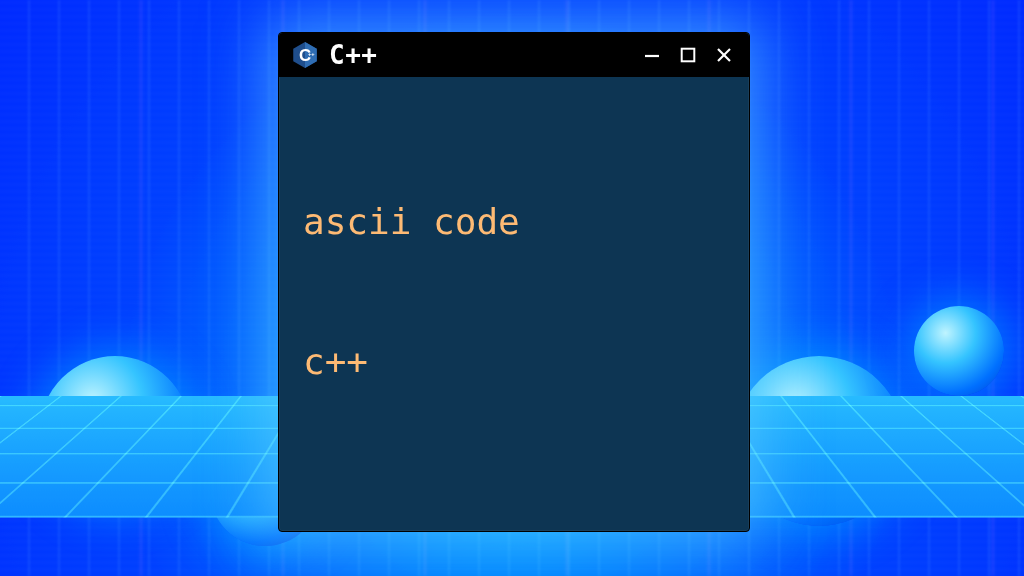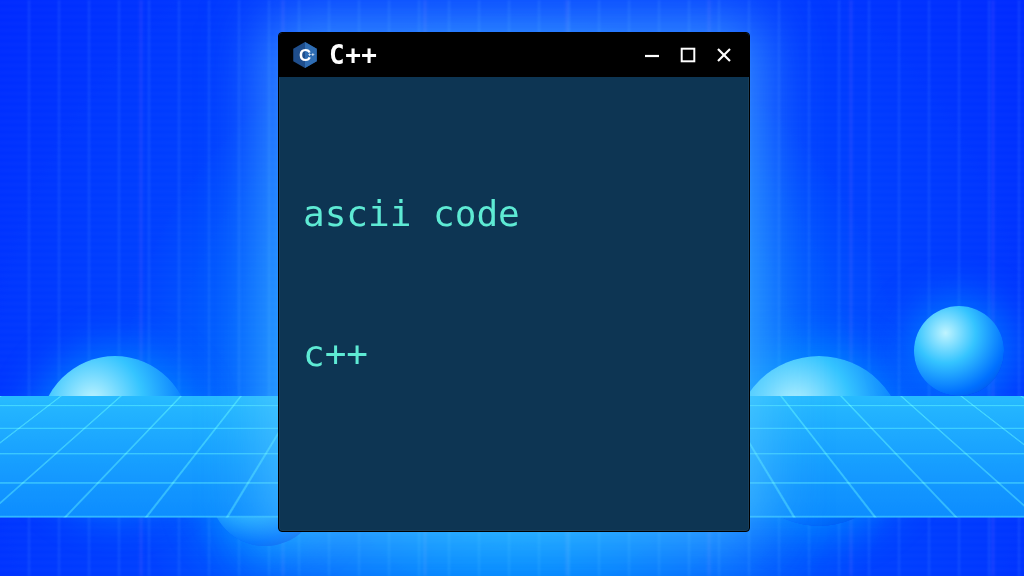--- a/index.html
+++ b/index.html
@@ -57,22 +57,22 @@
     color:#fff;font-weight:700;font-size:26px;letter-spacing:.5px;
     font-family:"DejaVu Sans Mono","Consolas",monospace;
   }
   .spacer{flex:1}
   .win-btn{
     width:26px;height:26px;display:flex;align-items:center;justify-content:center;
     color:#fff;cursor:pointer;
   }
   .win-btn svg{stroke:#fff;stroke-width:2.2;fill:none}
   .body{
-    padding:20px 24px;
-    color:#5eead4;font-size:36px;line-height:1.3;
+    padding:28px 24px;
+    color:#fdba74;font-size:36px;line-height:1.3;
     font-family:"DejaVu Sans Mono","Consolas",monospace;
     white-space:pre;
   }
 </style>
 </head>
 <body>
 
 <div class="bg"></div>
 <div class="rain"></div>
 <div class="rain pink"></div>

